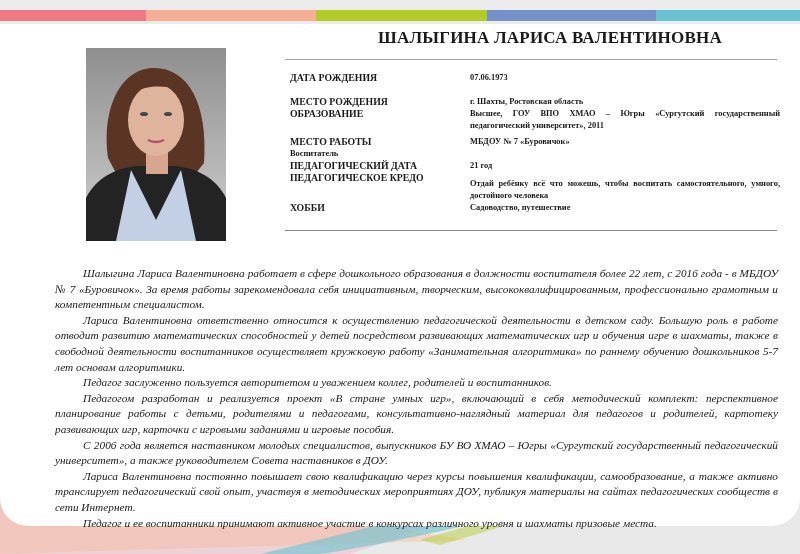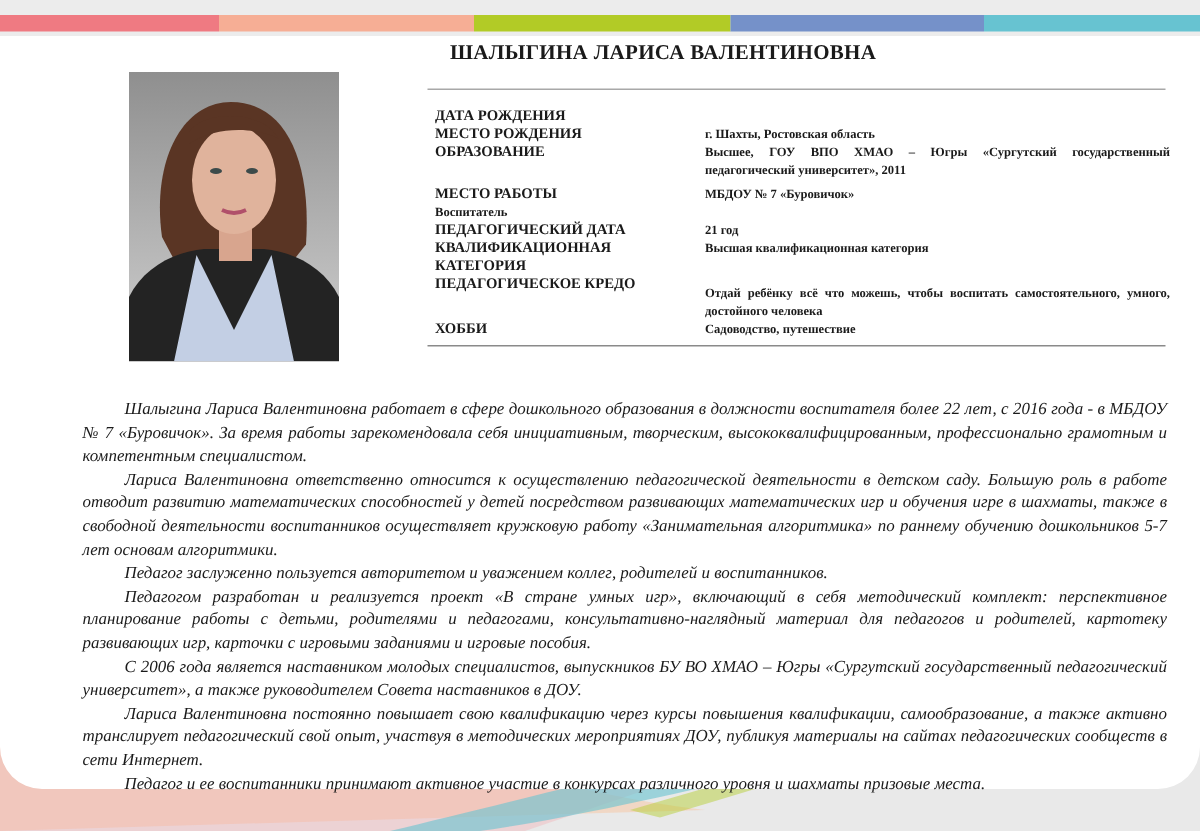--- a/index.html
+++ b/index.html
@@ -10,22 +10,22 @@
     color: #1a1a1a;
   }
   .stripe { position: absolute; top: 10px; height: 11px; display: flex; left: 0; width: 800px; }
   .stripe div { height: 100%; }
   .bg-bottom { position: absolute; left: 0; top: 0; width: 800px; height: 554px; z-index: 0; }
   .card {
     position: absolute; left: 0; top: 24px; width: 800px; height: 502px;
     background: #ffffff; border-radius: 0 0 28px 28px; z-index: 1;
   }
   .title {
-    position: absolute; left: 300px; top: 28px; width: 500px; text-align: left;
-    font-size: 14px; font-weight: bold; letter-spacing: 0.2px; z-index: 3;
+    position: absolute; left: 300px; top: 28px; width: 500px; text-align: center;
+    font-size: 17px; font-weight: bold; letter-spacing: 0.2px; z-index: 3;
   }
   .rule { position: absolute; height: 1px; background: #a8a8a8; z-index: 3; }
   .photo {
     position: absolute; left: 86px; top: 48px; width: 140px; height: 193px; z-index: 3;
     background: linear-gradient(180deg, #8c8c8c 0%, #bdbdbd 60%, #cfcfcf 100%);
     overflow: hidden;
   }
   .info { position: absolute; left: 290px; top: 72px; width: 490px; z-index: 3; font-size: 9.2px; }
   .row { display: flex; }
   .row .k { width: 180px; font-weight: bold; font-size: 9.8px; line-height: 12px; }
@@ -76,45 +76,42 @@
     <rect x="60" y="100" width="22" height="26" fill="#d8a58e"></rect>
     <ellipse cx="70" cy="72" rx="28" ry="36" fill="#e0b39c"></ellipse>
     <ellipse cx="58" cy="66" rx="4" ry="2" fill="#3c4a4a"></ellipse>
     <ellipse cx="82" cy="66" rx="4" ry="2" fill="#3c4a4a"></ellipse>
     <path d="M62 92 Q70 96 78 92" stroke="#b0506a" stroke-width="2.5" fill="none"></path>
     <path d="M40 40 C50 25 90 25 100 45 C90 38 60 34 40 48 Z" fill="#5a3524"></path>
   </svg>
 </div>
 
 <div class="info">
-  <div class="row" style="margin-bottom:0px;">
+  <div class="row" style="margin-bottom:12px;">
     <div class="k">ДАТА РОЖДЕНИЯ</div>
+    <div class="v">07.06.1973</div>
   </div>
   <div class="row">
     <div class="k">МЕСТО РОЖДЕНИЯ</div>
     <div class="v">г. Шахты, Ростовская область</div>
   </div>
   <div class="row" style="margin-bottom:4px;">
     <div class="k">ОБРАЗОВАНИЕ</div>
     <div class="v">Высшее, ГОУ ВПО ХМАО – Югры «Сургутский государственный педагогический университет», 2011</div>
   </div>
   <div class="row">
     <div class="k">МЕСТО РАБОТЫ</div>
     <div class="v">МБДОУ № 7 «Буровичок»</div>
   </div>
   <div class="row">
     <div class="v">Воспитатель</div>
   </div>
   <div class="row">
     <div class="k">ПЕДАГОГИЧЕСКИЙ  ДАТА</div>
     <div class="v">21 год</div>
-  </div>
-  <div class="row">
-    <div class="k" style="width:150px;margin-right:30px;">КВАЛИФИКАЦИОННАЯ КАТЕГОРИЯ</div>
-    <div class="v">Высшая квалификационная категория</div>
   </div>
   <div class="row">
     <div class="k">ПЕДАГОГИЧЕСКОЕ КРЕДО</div>
     <div class="v" style="padding-top:6px;">Отдай ребёнку всё что можешь, чтобы воспитать самостоятельного, умного, достойного человека</div>
   </div>
   <div class="row">
     <div class="k">ХОББИ</div>
     <div class="v">Садоводство, путешествие</div>
   </div>
 </div>

